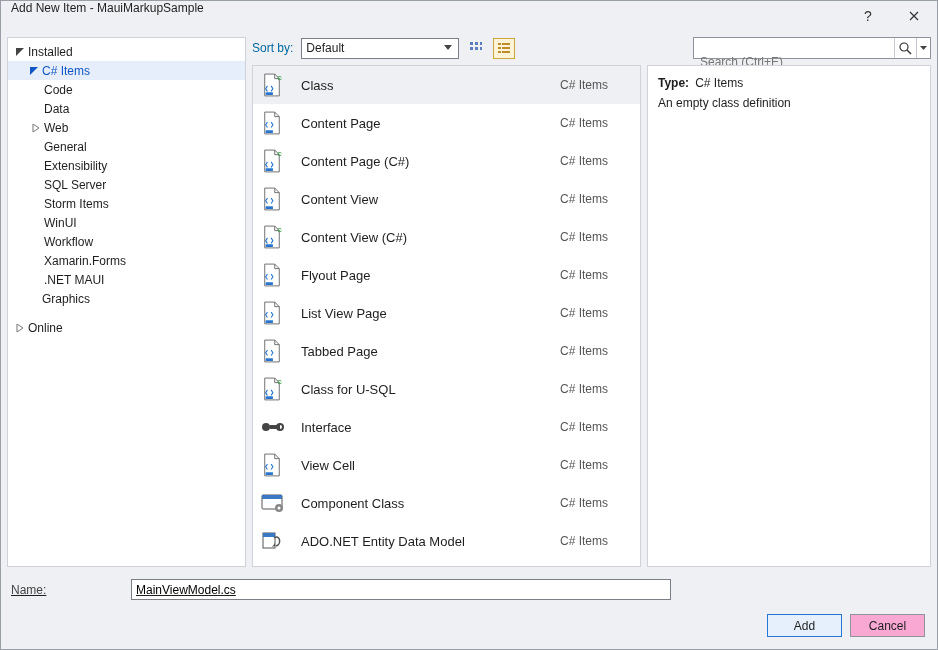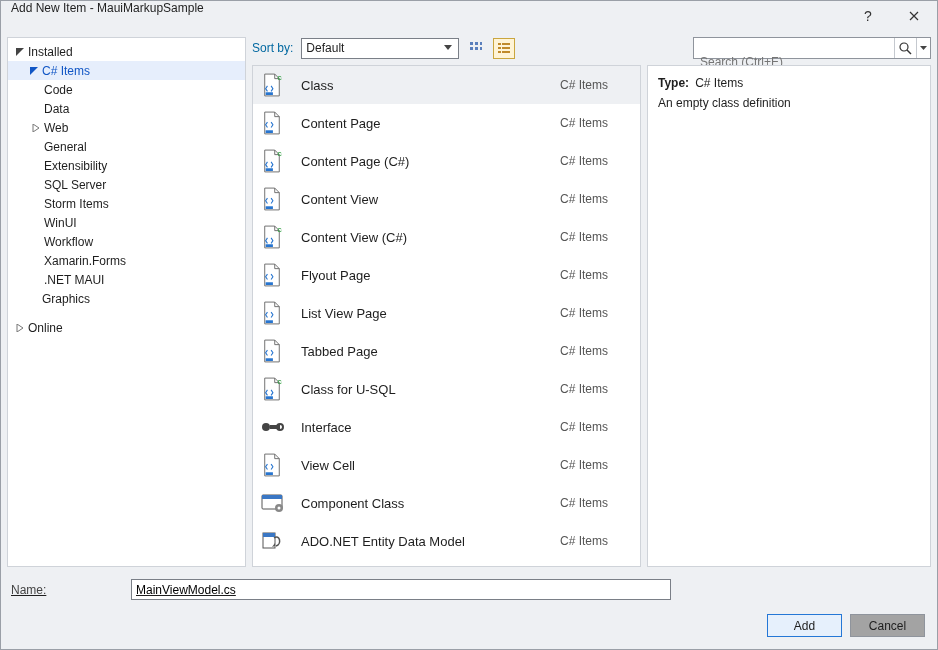--- a/index.html
+++ b/index.html
@@ -57,21 +57,21 @@
   .item-list::-webkit-scrollbar { width:17px; }
   .item-list::-webkit-scrollbar-track { background:#eef0f3; }
   .item-list::-webkit-scrollbar-thumb { background:#c3c7cd; border:1px solid #eef0f3; }
 
   
   .name-row { display:flex; align-items:center; padding:6px 10px; gap:10px;text-decoration:underline; }
   .name-label { width:110px; color:#444; }
   .name-input { height:21px; width:540px; background:#fff; border:1px solid #7a7f87; padding:0 4px; font-size:12px; outline:none; }
 
   .button-row { display:flex; justify-content:flex-end; gap:8px; padding:8px 12px 12px; }
-  .dlg-btn { width:75px; height:23px; background:#a3a3a3; border:1px solid #8f949c; display:flex; align-items:center; justify-content:center; font-size:12px; }
+  .dlg-btn { width:75px; height:23px; background:#f9a8d4; border:1px solid #8f949c; display:flex; align-items:center; justify-content:center; font-size:12px; }
   .dlg-btn.default { border:1px solid #2477d6; background:#e6f0fc; }
 
   
   .ico-file { width:20px; height:24px; }
 </style>
 </head>
 <body>
 
 <div class="dialog">
 

